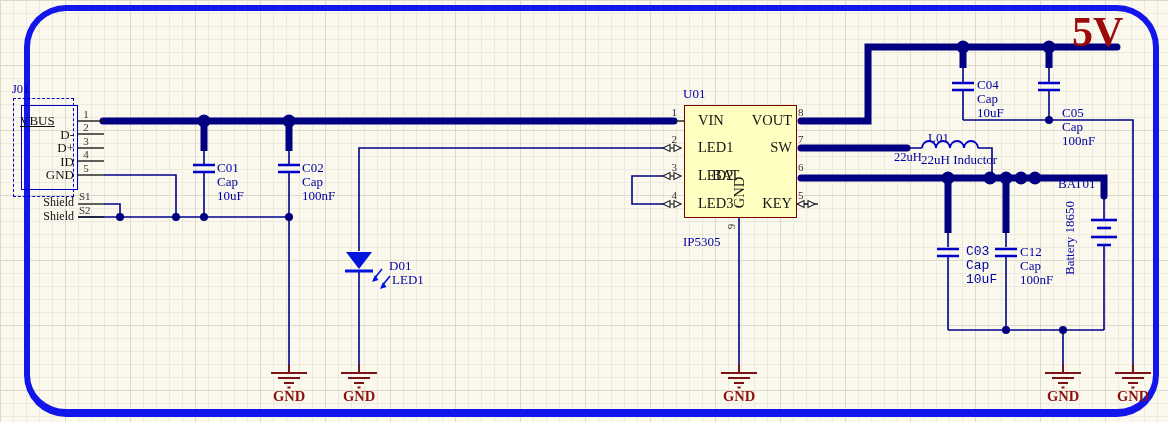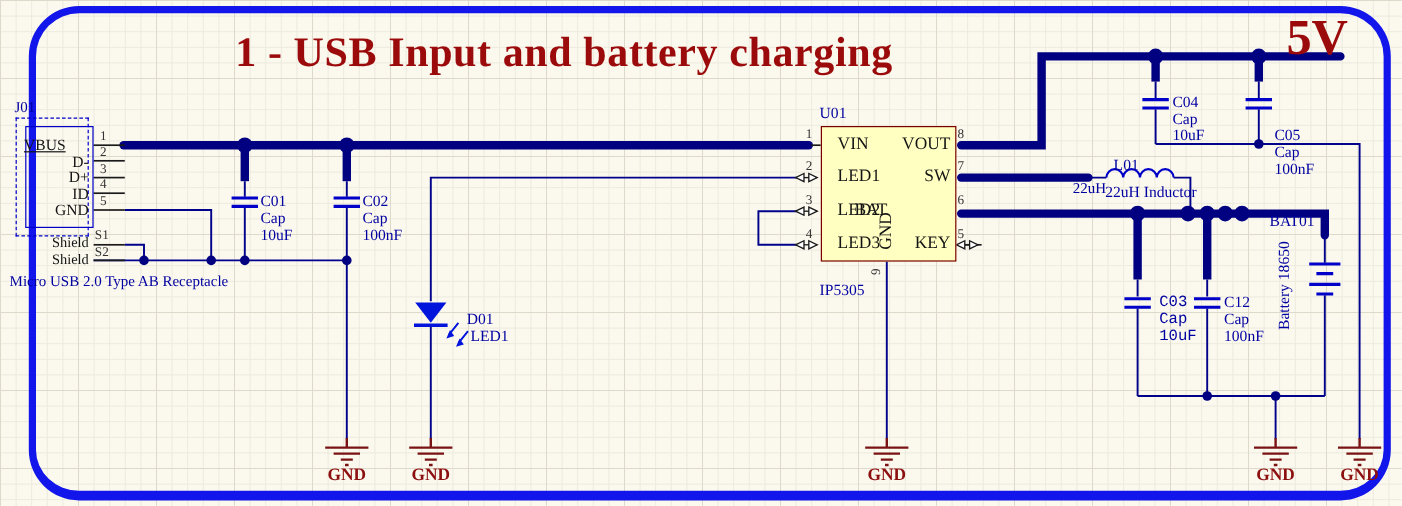--- a/index.html
+++ b/index.html
@@ -183,21 +183,20 @@
           <polygon points="797,204 804,200.6 804,207.4"></polygon>
           <polygon points="815,204 808,200.6 808,207.4"></polygon>
         </g>
     </g>
   </svg>
 
   <div class="jbox-dash"></div>
   <div class="jbox"></div>
   <div class="chip"></div>
 
-  <div class="title">1 - USB Input and battery charging</div>
   <div class="netlabel" style="left:1072px; top:8px; font-size:42px;">5V</div>
 
   <div class="lbl" style="left:12px; top:82px; font-size:12.5px;">J01</div>
 
   <div class="pinname" style="left:20px; top:114px; width:54px; text-align:left;text-decoration:underline;">VBUS</div>
   <div class="pinname" style="left:20px; top:128px; width:54px; text-align:right;">D-</div>
   <div class="pinname" style="left:20px; top:141px; width:54px; text-align:right;">D+</div>
   <div class="pinname" style="left:20px; top:155px; width:54px; text-align:right;">ID</div>
   <div class="pinname" style="left:20px; top:168px; width:54px; text-align:right;">GND</div>
 
@@ -205,21 +204,20 @@
   <div class="pinnum" style="left:79px; top:122px; width:14px;">2</div>
   <div class="pinnum" style="left:79px; top:136px; width:14px;">3</div>
   <div class="pinnum" style="left:79px; top:149px; width:14px;">4</div>
   <div class="pinnum" style="left:79px; top:163px; width:14px;">5</div>
 
   <div class="pinname" style="left:30px; top:196px; width:44px; text-align:right; font-size:12px;">Shield</div>
   <div class="pinname" style="left:30px; top:210px; width:44px; text-align:right; font-size:12px;">Shield</div>
   <div class="pinnum" style="left:79px; top:191px; text-align:left;">S1</div>
   <div class="pinnum" style="left:79px; top:205px; text-align:left;">S2</div>
 
-  <div class="lbl small" style="left:8px; top:227px; font-size:12.5px;">Micro USB 2.0 Type AB Receptacle</div>
 
   <div class="lbl" style="left:683px; top:87px;">U01</div>
   <div class="lbl" style="left:683px; top:235px;">IP5305</div>
 
   <div class="icpin" style="left:698px; top:113px;">VIN</div>
   <div class="icpin" style="left:698px; top:140px;">LED1</div>
   <div class="icpin" style="left:698px; top:168px;">LED2</div>
   <div class="icpin" style="left:698px; top:196px;">LED3</div>
 
   <div class="icpin" style="left:712px; top:113px; width:80px; text-align:right;">VOUT</div>

